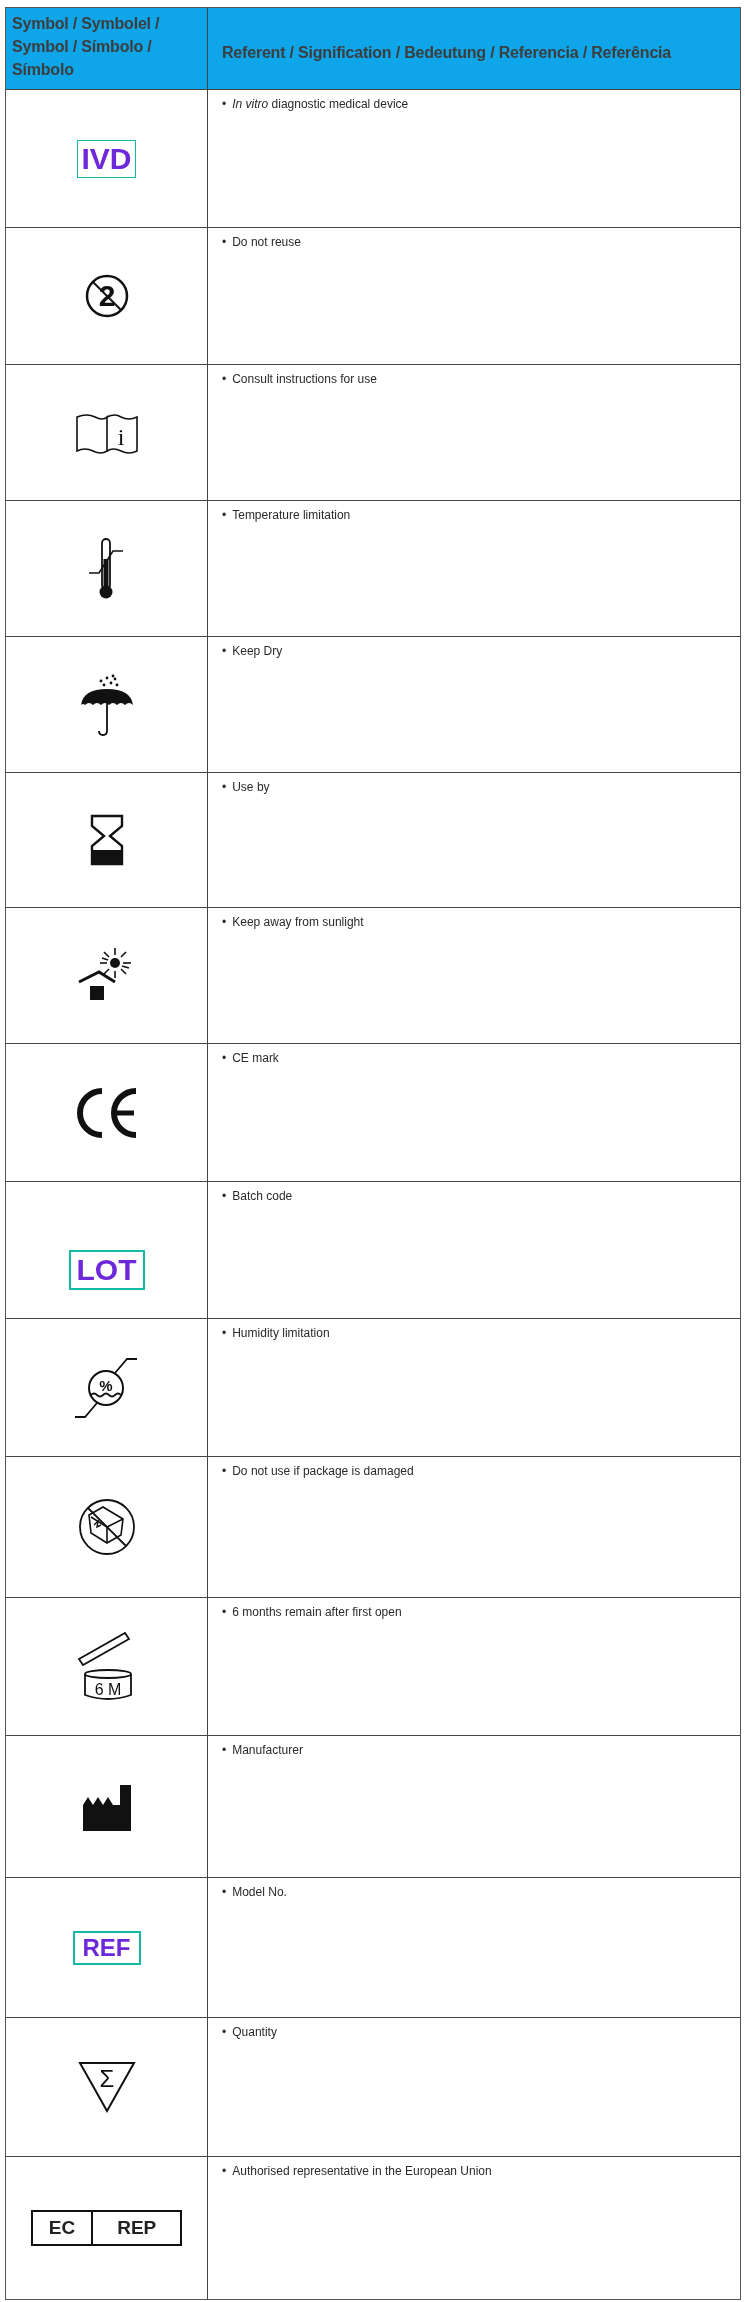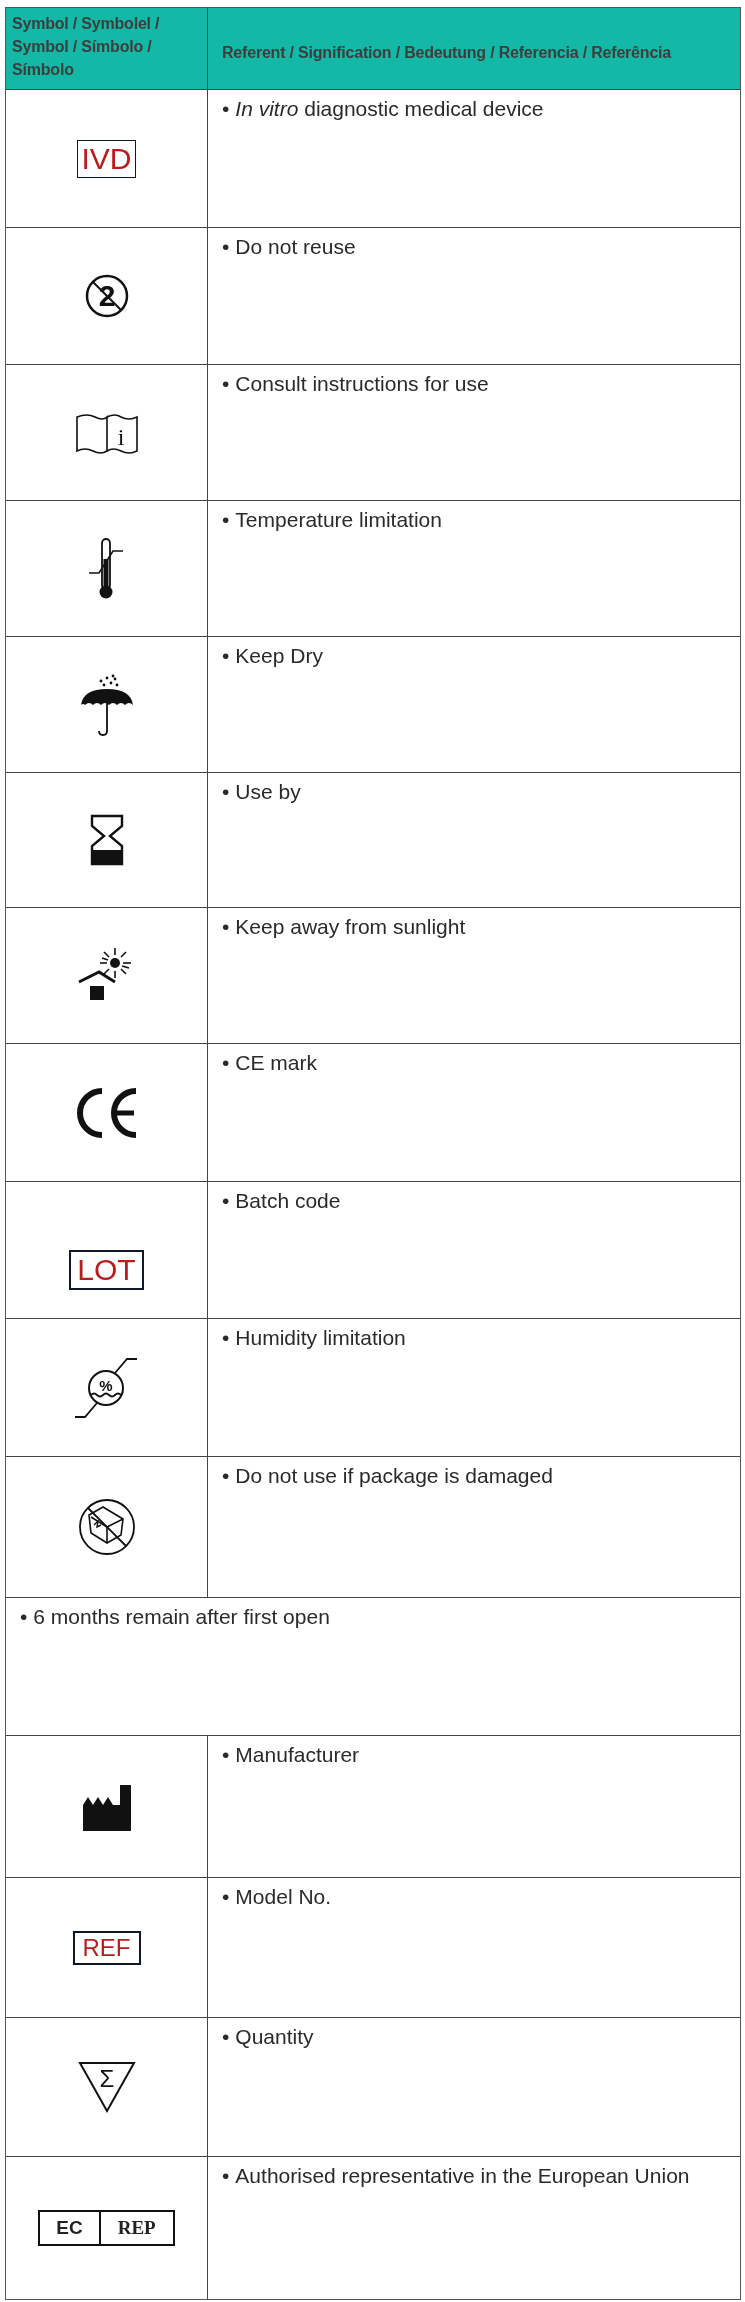--- a/index.html
+++ b/index.html
@@ -1,28 +1,28 @@
 <!DOCTYPE html>
 <html><head>
 <meta charset="utf-8">
 <style>
   html, body { margin:0; padding:0; background:#ffffff; }
   body { width:745px; height:2302px; position:relative; font-family:"Liberation Sans", sans-serif; color:#2a2a2a; }
   .tbl { position:absolute; left:5px; top:7px; width:736px; border:1.5px solid #555; box-sizing:border-box; }
   .row { display:flex; border-top:1.5px solid #444; box-sizing:border-box; }
-  .row.hdr { border-top:none; background:#14b8a6; height:81px; }
+  .row.hdr { border-top:none; background:#0ea5e9; height:81px; }
   .c1 { width:202px; border-right:1.5px solid #444; box-sizing:border-box; position:relative; }
   .c2 { flex:1; position:relative; }
   .hdr .c1, .hdr .c2 { font-weight:bold; color:#3d3d3d; font-size:16px; line-height:23px; font-family:"Liberation Sans", sans-serif; letter-spacing:-0.2px; }
   .hdr .c1 { padding:4px 6px 0 6px; }
   .hdr .c2 { padding:16px 10px 0 14px;margin-top:17px; }
-  .ref { position:absolute; left:14px; top:7px; font-size:21px; color:#2a2a2a; }
+  .ref { position:absolute; left:14px; top:7px; font-size:12px; color:#2a2a2a; }
   .ref .bul { margin-right:6px; }
   .sym { position:absolute; left:0; right:0; top:0; bottom:0; display:flex; align-items:center; justify-content:center; }
-  .boxlbl { border:2px solid #0f172a; font-family:"Liberation Sans", sans-serif; color:#b91c1c; padding:0 3px; line-height:1; }
+  .boxlbl { border:2px solid #14b8a6; font-family:"Liberation Sans", sans-serif; color:#6d28d9; padding:0 3px; line-height:1;font-weight:bold; }
 </style>
 </head>
 <body>
 
 <div class="tbl">
   <div class="row hdr">
     <div class="c1">Symbol / Symbolel / Symbol / Símbolo / Símbolo</div>
     <div class="c2">Referent / Signification / Bedeutung / Referencia / Referência</div>
   </div>
 
@@ -201,20 +201,30 @@
         <line x1="11" y1="11" x2="49" y2="49" stroke="#111" stroke-width="1.8"></line>
       </svg>
     </div>
       </div>
     <div class="c2">
         <div class="ref"><span class="bul">•</span><span>Do not use if package is damaged</span></div>
       </div>
   </div>
 
   <div class="row" style="height:138px">
+    <div class="c1">
+        <div class="sym">
+      <svg width="60" height="72" viewBox="0 0 60 72">
+        <path d="M2 28 L48 2 L52 8 L6 34 Z" fill="none" stroke="#111" stroke-width="1.8"></path>
+        <ellipse cx="31" cy="43" rx="23" ry="4" fill="none" stroke="#111" stroke-width="1.8"></ellipse>
+        <path d="M8 43 L8 64 Q31 72 54 64 L54 43" fill="none" stroke="#111" stroke-width="1.8"></path>
+        <text x="31" y="64" text-anchor="middle" font-family="Liberation Sans, sans-serif" font-size="16" fill="#111">6 M</text>
+      </svg>
+    </div>
+      </div>
     <div class="c2">
         <div class="ref"><span class="bul">•</span><span>6 months remain after first open</span></div>
       </div>
   </div>
 
   <div class="row" style="height:142px">
     <div class="c1">
         <div class="sym">
       <svg width="52" height="48" viewBox="0 0 52 48">
         <path d="M2 48 L2 22 L7 14 L12 22 L17 14 L22 22 L27 14 L32 22 L39 22 L39 2 L50 2 L50 48 Z" fill="#111"></path>
@@ -249,21 +259,21 @@
     <div class="c2">
         <div class="ref"><span class="bul">•</span><span>Quantity</span></div>
       </div>
   </div>
 
   <div class="row" style="height:143px">
     <div class="c1">
         <div class="sym">
       <div style="display:flex;border:2px solid #111;font-weight:bold;font-size:19px;color:#222;height:36px;box-sizing:border-box;">
         <span style="display:flex;align-items:center;padding:16px 16px;border-right:2px solid #111;">EC</span>
-        <span style="display:flex;align-items:center;padding:0 17px;font-family:Liberation Serif, serif;">REP</span>
+        <span style="display:flex;align-items:center;padding:0 24px;">REP</span>
       </div>
     </div>
       </div>
     <div class="c2">
         <div class="ref"><span class="bul">•</span><span>Authorised representative in the European Union</span></div>
       </div>
   </div>
 </div>
 
 </body></html>

